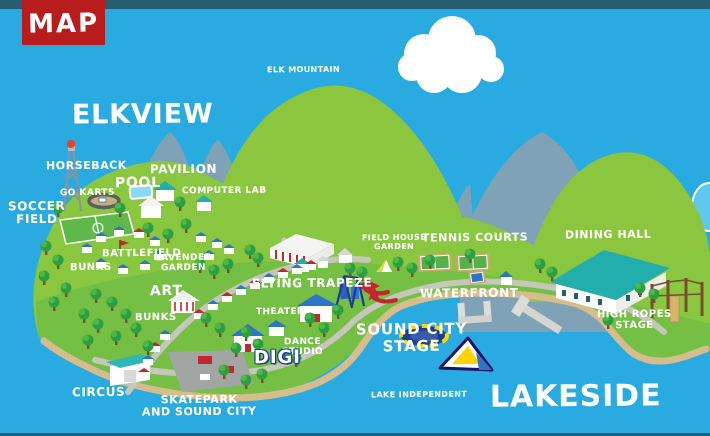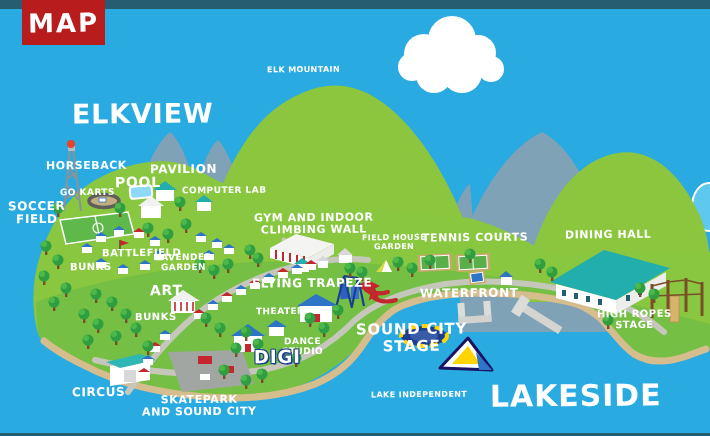--- a/index.html
+++ b/index.html
@@ -651,24 +651,20 @@
       <div class="map-label" style="left: 70px; top: 261px; font-size: 10px;">
         <span>BUNKS</span>
       </div>
       <div class="map-label" style="left: 102px; top: 247px; font-size: 10px;">
         <span>BATTLEFIELD</span>
       </div>
       <div class="map-label" style="left: 155px; top: 252px; font-size: 9px;">
         <span>LAVENDER</span>
         <span>GARDEN</span>
       </div>
-      <div class="map-label" style="left: 254px; top: 212px; font-size: 11px;">
-        <span>GYM AND INDOOR</span>
-        <span>CLIMBING WALL</span>
-      </div>
       <div class="map-label" style="left: 362px; top: 234px; font-size: 8px;">
         <span>FIELD HOUSE</span>
         <span>GARDEN</span>
       </div>
       <div class="map-label" style="left: 422px; top: 232px; font-size: 11px;">
         <span>TENNIS COURTS</span>
       </div>
       <div class="map-label" style="left: 565px; top: 229px; font-size: 11px;">
         <span>DINING HALL</span>
       </div>

